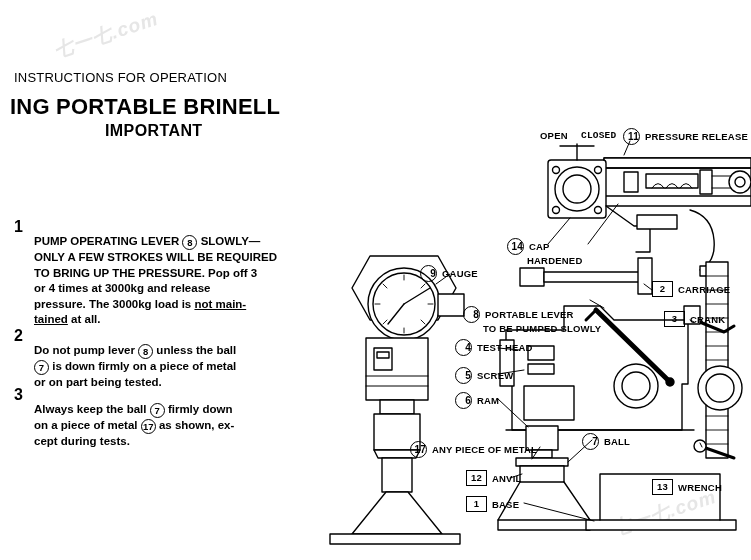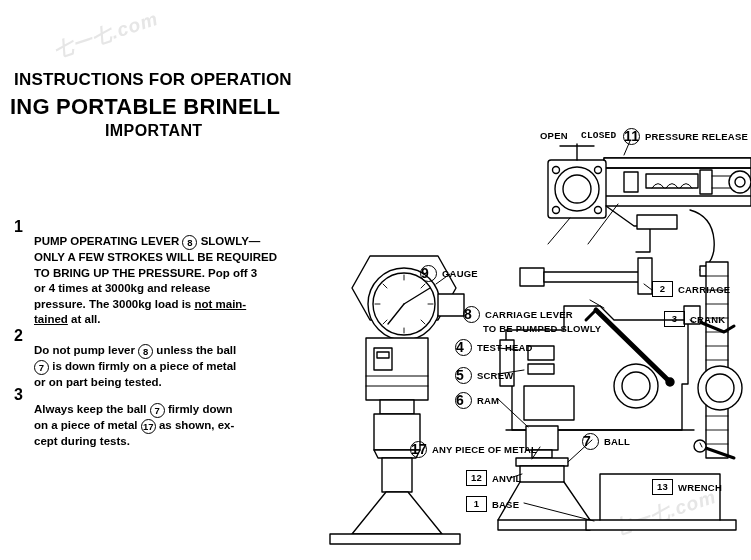--- a/index.html
+++ b/index.html
@@ -27,22 +27,22 @@
     user-select: none;
   }
   .wm1 { left: 52px; top: 22px; }
   .wm2 { left: 610px; top: 500px; }
 
   
   .title1 {
     position: absolute;
     left: 14px;
     top: 70px;
-    font-size: 17px;
-    font-weight: bold;
+    font-size: 13px;
+    font-weight: normal;
     letter-spacing: .2px;
     white-space: nowrap;
   }
   .title2 {
     position: absolute;
     left: 10px;
     top: 94px;
     font-size: 22px;
     font-weight: bold;
     letter-spacing: .2px;
@@ -105,22 +105,22 @@
     font-weight: bold;
     letter-spacing: .2px;
   }
   .callout .bubble {
     flex: 0 0 auto;
     width: 15px;
     height: 15px;
     line-height: 15px;
     border: 1.4px solid #000;
     border-radius: 50%;
-    text-align: left;
-    font-size: 14px;
+    text-align: right;
+    font-size: 10px;
     font-weight: bold;
   }
   .callout .boxnum {
     flex: 0 0 auto;
     min-width: 13px;
     height: 14px;
     line-height: 14px;
     padding: 0 3px;
     border: 1.4px solid #000;
     text-align: center;
@@ -337,40 +337,47 @@
   </div>
 
   <div class="plain" style="left:540px; top:130px;">OPEN</div>
   <div class="plain" style="left:581px; top:130px;font-family:Liberation Mono, monospace;">CLOSED</div>
 
   <div class="callout" style="left:623px; top:128px;">
     <span class="bubble">11</span>
     <span class="txt">PRESSURE RELEASE LEV</span>
   </div>
 
+  <div class="callout stack" style="left:507px; top:238px;">
+    <div class="row">
+      <span class="bubble">14</span>
+      <span class="txt">CAP</span>
+    </div>
+    <div class="sub">HARDENED</div>
+  </div>
 
   <div class="callout" style="left:420px; top:265px;">
     <span class="bubble">9</span>
     <span class="txt">GAUGE</span>
   </div>
 
   <div class="callout" style="left:652px; top:281px;">
     <span class="boxnum">2</span>
     <span class="txt">CARRIAGE</span>
   </div>
 
   <div class="callout" style="left:664px; top:311px;">
     <span class="boxnum">3</span>
     <span class="txt">CRANK</span>
   </div>
 
   <div class="callout stack" style="left:463px; top:306px;">
     <div class="row">
       <span class="bubble">8</span>
-      <span class="txt">CARRIAGE LEVER</span>
+      <span class="txt">PORTABLE LEVER</span>
     </div>
     <div class="sub">TO BE PUMPED SLOWLY</div>
   </div>
 
   <div class="callout" style="left:455px; top:339px;">
     <span class="bubble">4</span>
     <span class="txt">TEST HEAD</span>
   </div>
 
   <div class="callout" style="left:455px; top:367px;">

